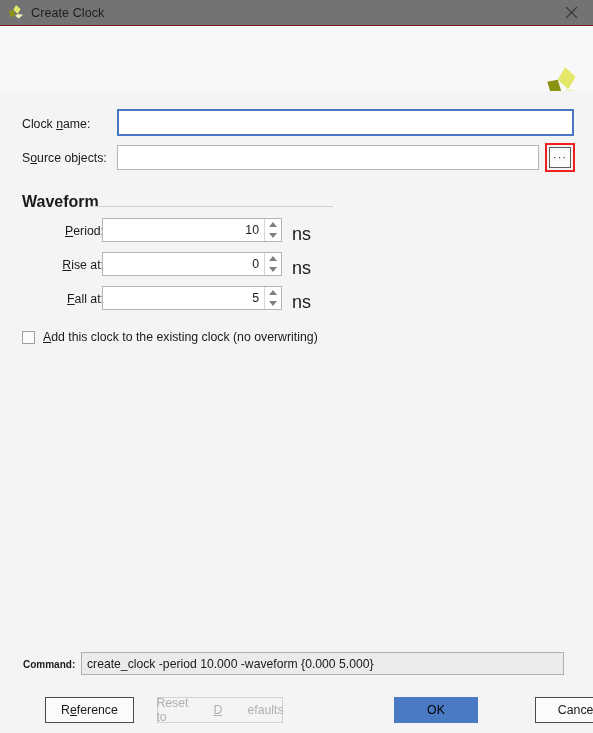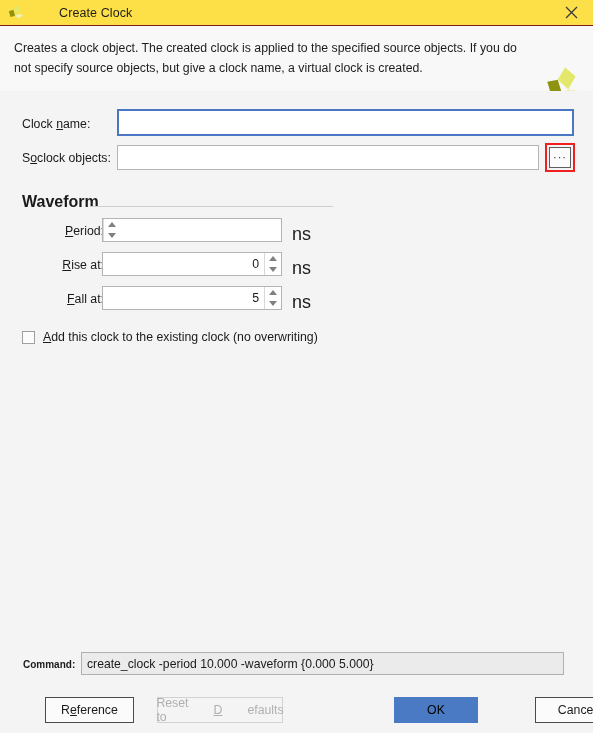--- a/index.html
+++ b/index.html
@@ -15,25 +15,24 @@
     color: #1a1a1a;
     overflow: hidden;
     position: relative;
   }
 
   
   #titlebar {
     position: absolute;
     left: 0; top: 0;
     width: 593px; height: 25px;
-    background: #fde047;
+    background: #737373;
     border-bottom: 7px solid #7f1d1d;
     display: flex;
     align-items: center;
-    gap: 28px;
   }
   #title-icon {
     width: 18px; height: 18px;
     margin-left: 7px; margin-right: 6px;
     flex: 0 0 auto;
     position: relative;
   }
   #title-text {
     font-size: 12.5px;
     color: #1d1d1d;
@@ -311,46 +310,46 @@
   <span id="title-text">Create Clock</span>
   <div id="close-btn">
     <svg width="13" height="13" viewBox="0 0 13 13">
       <line x1="1" y1="1" x2="12" y2="12" stroke="#3a3a3a" stroke-width="1.3"></line>
       <line x1="12" y1="1" x2="1" y2="12" stroke="#3a3a3a" stroke-width="1.3"></line>
     </svg>
   </div>
 </div>
 
 <div id="desc-area">
-  <div id="desc-text">Creates a clock object. The created clock is applied to the specified source objects. If you do not specify source objects, but give a clock name, a virtual clock is created.</div>
   <div id="brand-logo">
     <svg width="42" height="42" viewBox="0 0 40 40">
       <polygon points="22,3 32,12 25,24 15,15" fill="#e3e86a"></polygon>
       <polygon points="5,17 15,15 19,28 9,30" fill="#8d9211"></polygon>
       <polygon points="19,28 25,24 38,26 27,34" fill="#eef1bd"></polygon>
     </svg>
   </div>
 </div>
 
 <div id="form"></div>
 
 <span class="row-label" id="clockname-label"><span>Clock </span><span class="u">n</span><span>ame:</span></span>
 <input id="clockname-input" type="text" value="" placeholder="" style="">
 
-<span class="row-label" id="sourceobj-label"><span>S</span><span class="u">o</span><span>clock objects:</span></span>
+<span class="row-label" id="sourceobj-label"><span>S</span><span class="u">o</span><span>urce objects:</span></span>
 <input id="sourceobj-input" type="text" value="" placeholder="" style="">
 <div id="browse-wrap">
   <div id="browse-btn">···</div>
 </div>
 
 <div id="wf-title">Waveform</div>
 <div id="wf-rule"></div>
 
 <span class="wf-label" style="left:22px; top:224px;"><span></span><span class="u">P</span><span>eriod:</span></span>
 <div class="spin-wrap" style="top:218px;">
+  <input class="spin-input" type="text" value="10" style="">
   <div class="spin-btns">
     <div class="spin-up">
         <span class="tri tri-up"></span>
       </div>
     <div class="spin-dn">
         <span class="tri tri-dn"></span>
       </div>
   </div>
 </div>
 <span class="unit" style="top:224px;">ns</span>

